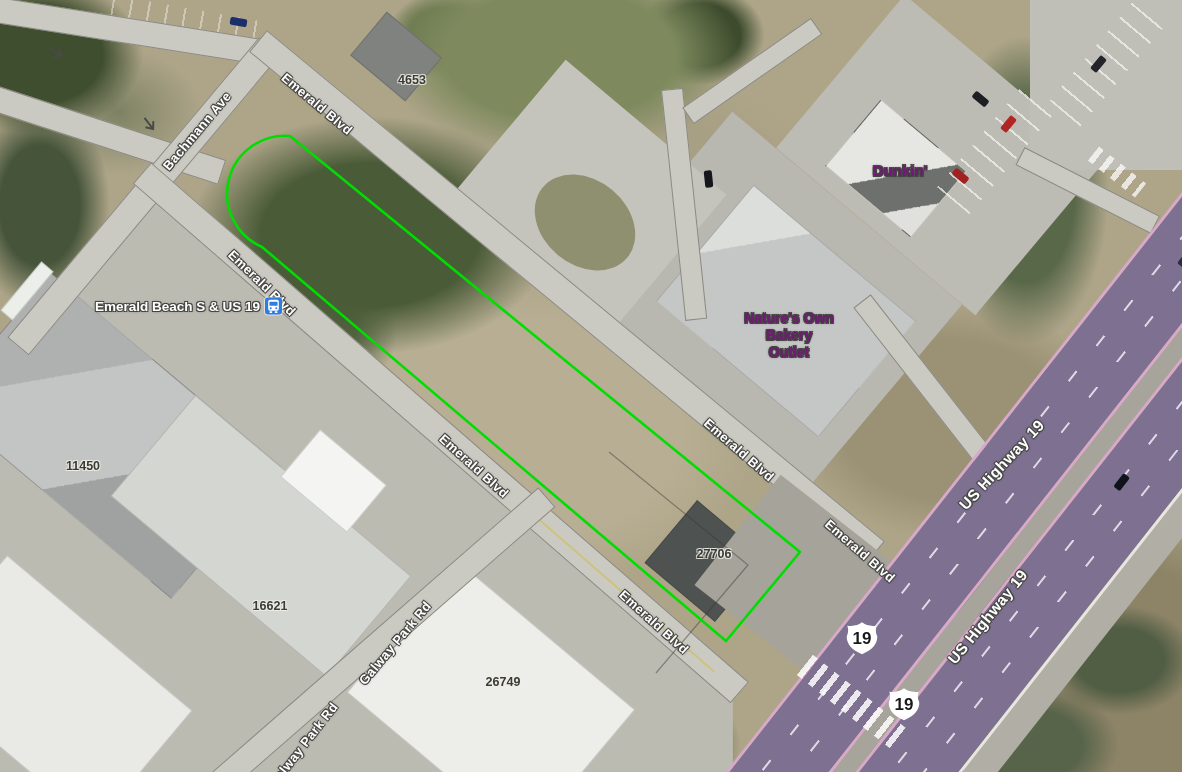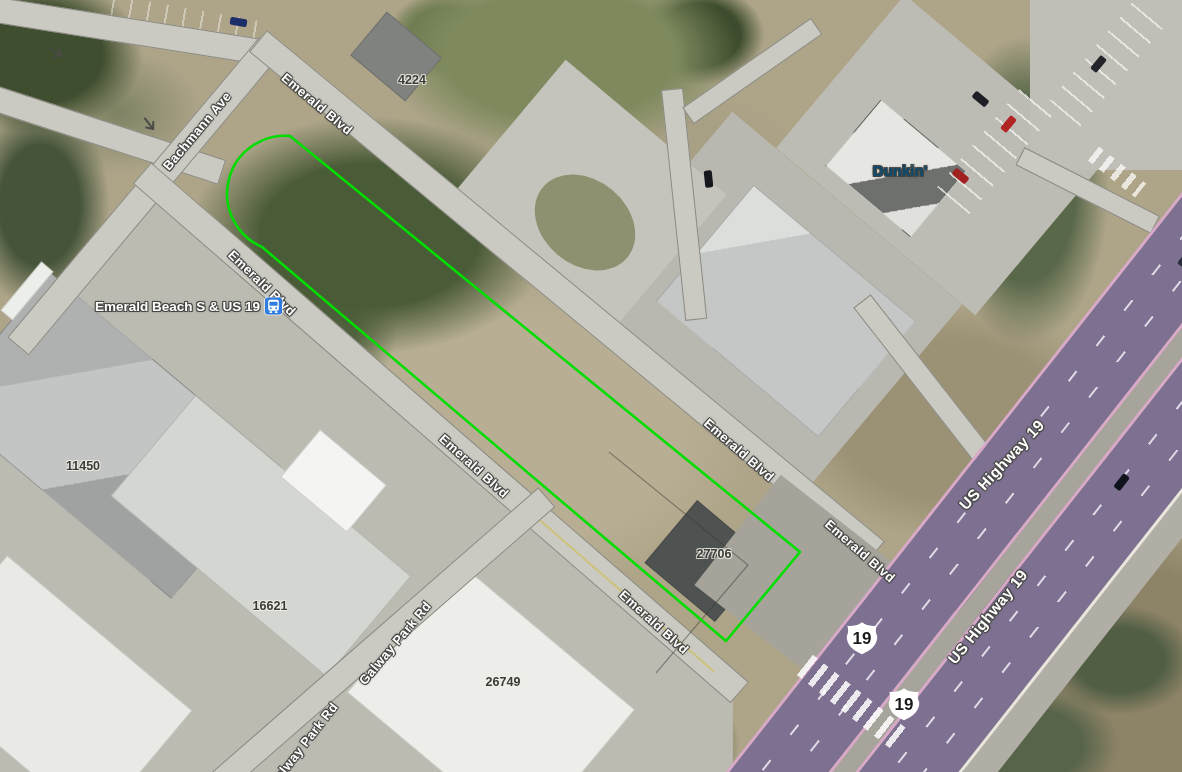--- a/index.html
+++ b/index.html
@@ -51,21 +51,21 @@
     font-size:13px;font-weight:600;letter-spacing:.4px;
     text-shadow:-1px -1px 0 var(--street-label-halo,#454542),1px -1px 0 var(--street-label-halo,#454542),
       -1px 1px 0 var(--street-label-halo,#454542),1px 1px 0 var(--street-label-halo,#454542),0 0 3px var(--street-label-halo,#454542);
     transform:translate(-50%,-50%) rotate(var(--r,0deg));}
   .hwy-label{font-size:15.5px;}
   .addr-label{position:absolute;z-index:10;white-space:nowrap;color:var(--address-text,#3a3a38);
     font-size:12.5px;font-weight:600;
     text-shadow:-1px -1px 0 rgba(240,239,230,.75),1px -1px 0 rgba(240,239,230,.75),
       -1px 1px 0 rgba(240,239,230,.75),1px 1px 0 rgba(240,239,230,.75);
     transform:translate(-50%,-50%);}
-  .poi-label{position:absolute;z-index:10;color:#0c4a6e;font-weight:600;text-align:center;white-space:pre-line;
+  .poi-label{position:absolute;z-index:10;color:#701a75;font-weight:600;text-align:center;white-space:pre-line;
     text-shadow:-1px -1px 0 #454542,1px -1px 0 #454542,-1px 1px 0 #454542,1px 1px 0 #454542,0 0 3px #454542;
     transform:translate(-50%,-50%);}
   .transit{position:absolute;z-index:10;display:flex;align-items:center;gap:5px;transform:translate(0,-50%);}
   .transit-text{color:#fff;font-size:13.5px;font-weight:600;white-space:nowrap;
     text-shadow:-1px -1px 0 #454542,1px -1px 0 #454542,-1px 1px 0 #454542,1px 1px 0 #454542,0 0 3px #454542;}
   .transit-icon{width:17px;height:17px;border-radius:3px;background:var(--transit-icon-bg,#2f7de1);
     box-shadow:0 0 0 1px rgba(255,255,255,.55);}
   .shield{position:absolute;z-index:10;width:40px;height:38px;transform:translate(-50%,-50%);}
   .shield span{position:absolute;inset:0;display:flex;align-items:center;justify-content:center;
     padding-top:2px;font-size:17px;font-weight:700;color:#1a1a1a;}
@@ -167,27 +167,30 @@
   <span class="street-label" style="left:474px;top:466px;--r:42deg;">Emerald Blvd</span>
   <span class="street-label" style="left:654px;top:622px;--r:42deg;">Emerald Blvd</span>
   <span class="street-label" style="left:739px;top:450px;--r:41deg;">Emerald Blvd</span>
   <span class="street-label" style="left:860px;top:551px;--r:41deg;">Emerald Blvd</span>
   <span class="street-label" style="left:197px;top:131px;--r:-50deg;">Bachmann Ave</span>
   <span class="street-label" style="left:395px;top:643px;--r:-50deg;">Galway Park Rd</span>
   <span class="street-label" style="left:303px;top:745px;--r:-52deg;">Galway Park Rd</span>
   <span class="street-label hwy-label" style="left:1002px;top:465px;--r:-47deg;">US Highway 19</span>
   <span class="street-label hwy-label" style="left:988px;top:617px;--r:-51deg;">US Highway 19</span>
 
-  <span class="addr-label" style="left:412px;top:80px;">4224</span>
+  <span class="addr-label" style="left:412px;top:80px;">4653</span>
   <span class="addr-label" style="left:83px;top:466px;">11450</span>
   <span class="addr-label" style="left:270px;top:570px;margin-top:36px;">16621</span>
   <span class="addr-label" style="left:714px;top:554px;">27706</span>
   <span class="addr-label" style="left:503px;top:682px;">26749</span>
 
   <span class="poi-label" style="left:900px;top:170px;font-size:15px;">Dunkin'</span>
+  <span class="poi-label" style="left:789px;top:335px;font-size:14px;line-height:17px;">Nature's Own
+Bakery
+Outlet</span>
 
   <div class="transit" style="left:95px;top:306px;">
     <span class="transit-text">Emerald Beach S &amp; US 19</span>
     <div class="transit-icon">
       <svg width="17" height="17" viewBox="0 0 16 16">
         <rect x="3" y="2" width="10" height="10.5" rx="1.8" fill="#fff"></rect>
         <rect x="4.2" y="4" width="7.6" height="3.8" rx="0.6" fill="#2f7de1"></rect>
         <circle cx="5.4" cy="10.1" r="0.95" fill="#2f7de1"></circle>
         <circle cx="10.6" cy="10.1" r="0.95" fill="#2f7de1"></circle>
         <rect x="4.3" y="13" width="2.4" height="1.7" rx="0.5" fill="#fff"></rect>

